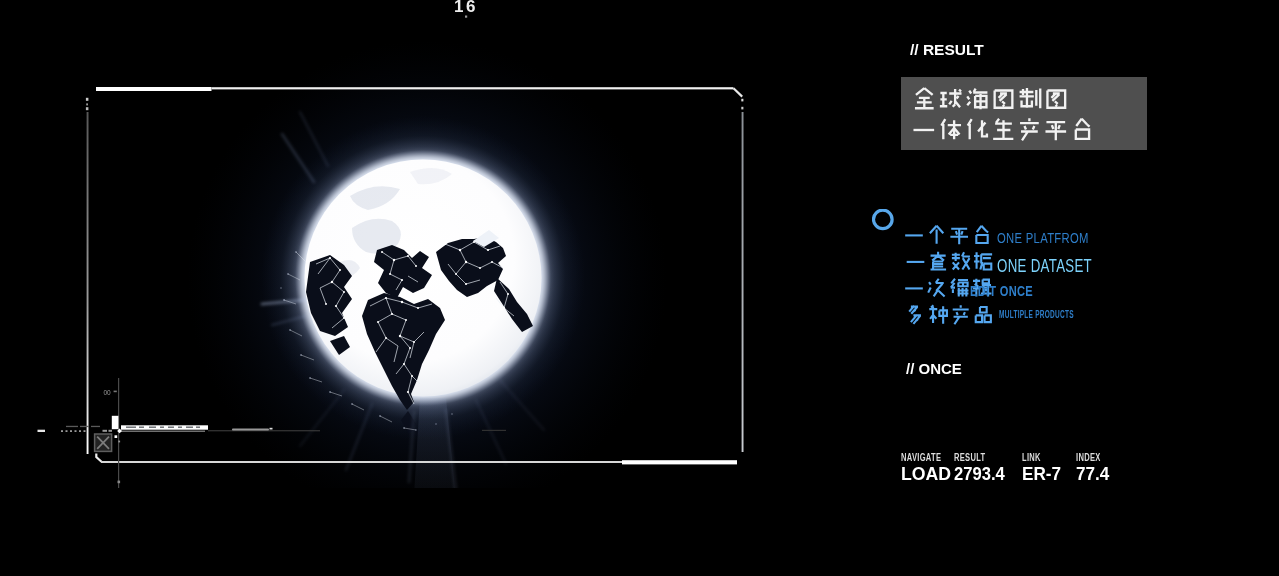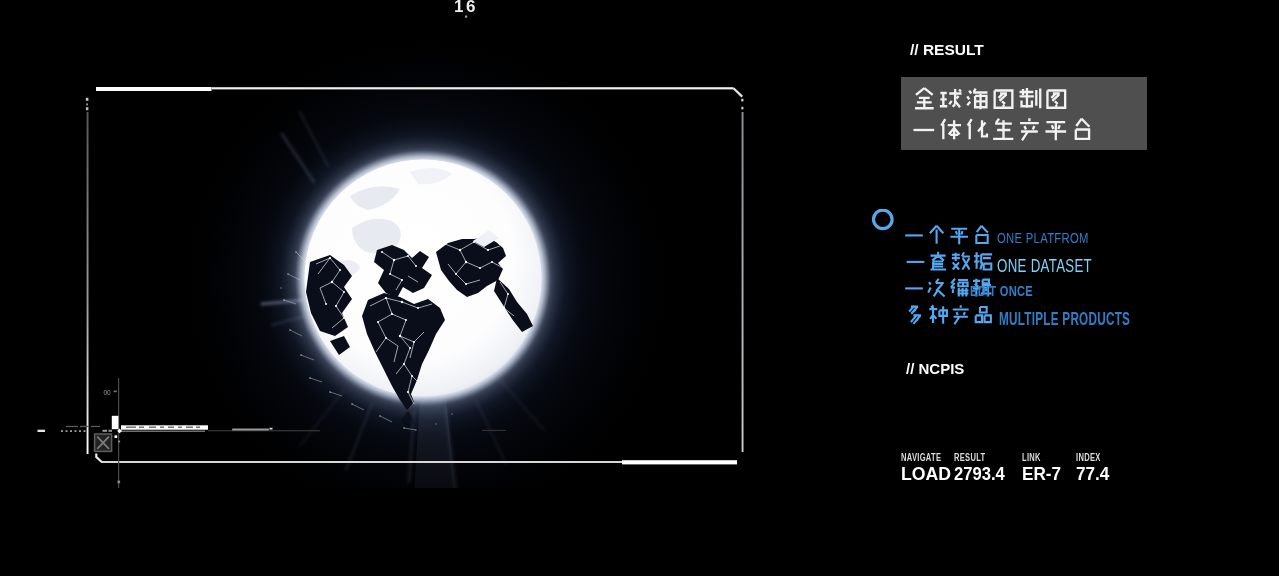--- a/index.html
+++ b/index.html
@@ -311,33 +311,33 @@
  <use href="#c-ji" transform="translate(971.3 277.5) scale(0.21)"></use>
  <use href="#c-duo" transform="translate(905 304.5) scale(0.21)"></use>
  <use href="#c-zhong" transform="translate(927.6 304.5) scale(0.21)"></use>
  <use href="#c-chan" transform="translate(950.2 304.5) scale(0.21)"></use>
  <use href="#c-pin" transform="translate(972.8 304.5) scale(0.21)"></use>
 </g>
 </svg>
 <div class="abs" style="left:454px;top:-3px;color:#ededed;font-weight:bold;font-size:17px;letter-spacing:2.5px;">16</div>
 <div class="abs" style="left:910px;top:41px;color:#ffffff;font-weight:bold;font-size:15.5px;">// RESULT</div>
 <div class="abs" style="left:901px;top:77px;width:246px;height:73px;background:#4f4f4f;z-index:0;"></div>
-<div class="abs" style="left:906px;top:360px;color:#ffffff;font-weight:bold;font-size:15px;">// NCPIS</div>
+<div class="abs" style="left:906px;top:360px;color:#ffffff;font-weight:bold;font-size:15px;">// ONCE</div>
 <div class="abs" style="left:901px;top:450.5px;color:#dddddd;font-weight:bold;font-size:10.5px;letter-spacing:0.4px;">
  <span class="cond" style="transform:scaleX(0.72);position:absolute;left:0;">NAVIGATE</span>
  <span class="cond" style="transform:scaleX(0.72);position:absolute;left:53px;">RESULT</span>
  <span class="cond" style="transform:scaleX(0.72);position:absolute;left:121px;">LINK</span>
  <span class="cond" style="transform:scaleX(0.72);position:absolute;left:175px;">INDEX</span>
 </div>
 <div class="abs" style="left:901px;top:462.5px;color:#ffffff;font-weight:bold;font-size:19px;">
  <span class="cond" style="transform:scaleX(0.93);position:absolute;left:0;">LOAD</span>
  <span class="cond" style="transform:scaleX(0.875);position:absolute;left:53px;">2793.4</span>
  <span class="cond" style="transform:scaleX(0.9);position:absolute;left:121px;">ER-7</span>
  <span class="cond" style="transform:scaleX(0.9);position:absolute;left:175px;">77.4</span>
 </div>
 <div class="abs" style="left:901px;top:507px;width:253px;height:2px;background:#cccccc;"></div>
 <svg class="abs" style="left:872px;top:209px" width="22" height="22">
       <circle cx="10.8" cy="10.4" r="9.3" fill="none" stroke="#58a7ea" stroke-width="3.2"></circle>
     </svg>
 <div class="abs" style="left:997px;top:229px;color:#2e7ec9;font-weight:normal;font-size:15px;letter-spacing:0.4px;"><span class="cond" style="transform:scaleX(0.752);">ONE PLATFROM</span></div>
 <div class="abs" style="left:997px;top:255.5px;color:#7dd3fc;font-weight:normal;font-size:18px;letter-spacing:0.4px;"><span class="cond" style="transform:scaleX(0.738);">ONE DATASET</span></div>
 <div class="abs" style="left:960px;top:282px;color:#2e7ec9;font-weight:bold;font-size:15px;letter-spacing:0.4px;margin-left:10px;"><span class="cond" style="transform:scaleX(0.739);">EDIT ONCE</span></div>
-<div class="abs" style="left:999px;top:309px;color:#2e7ec9;font-weight:bold;font-size:18px;letter-spacing:0.4px;"><span class="cond" style="transform:scaleX(0.651);">MULTIPLE PRODUCTS</span></div>
+<div class="abs" style="left:999px;top:309px;color:#2e7ec9;font-weight:bold;font-size:10px;letter-spacing:0.4px;"><span class="cond" style="transform:scaleX(0.651);">MULTIPLE PRODUCTS</span></div>
 </div>
 </body></html>

